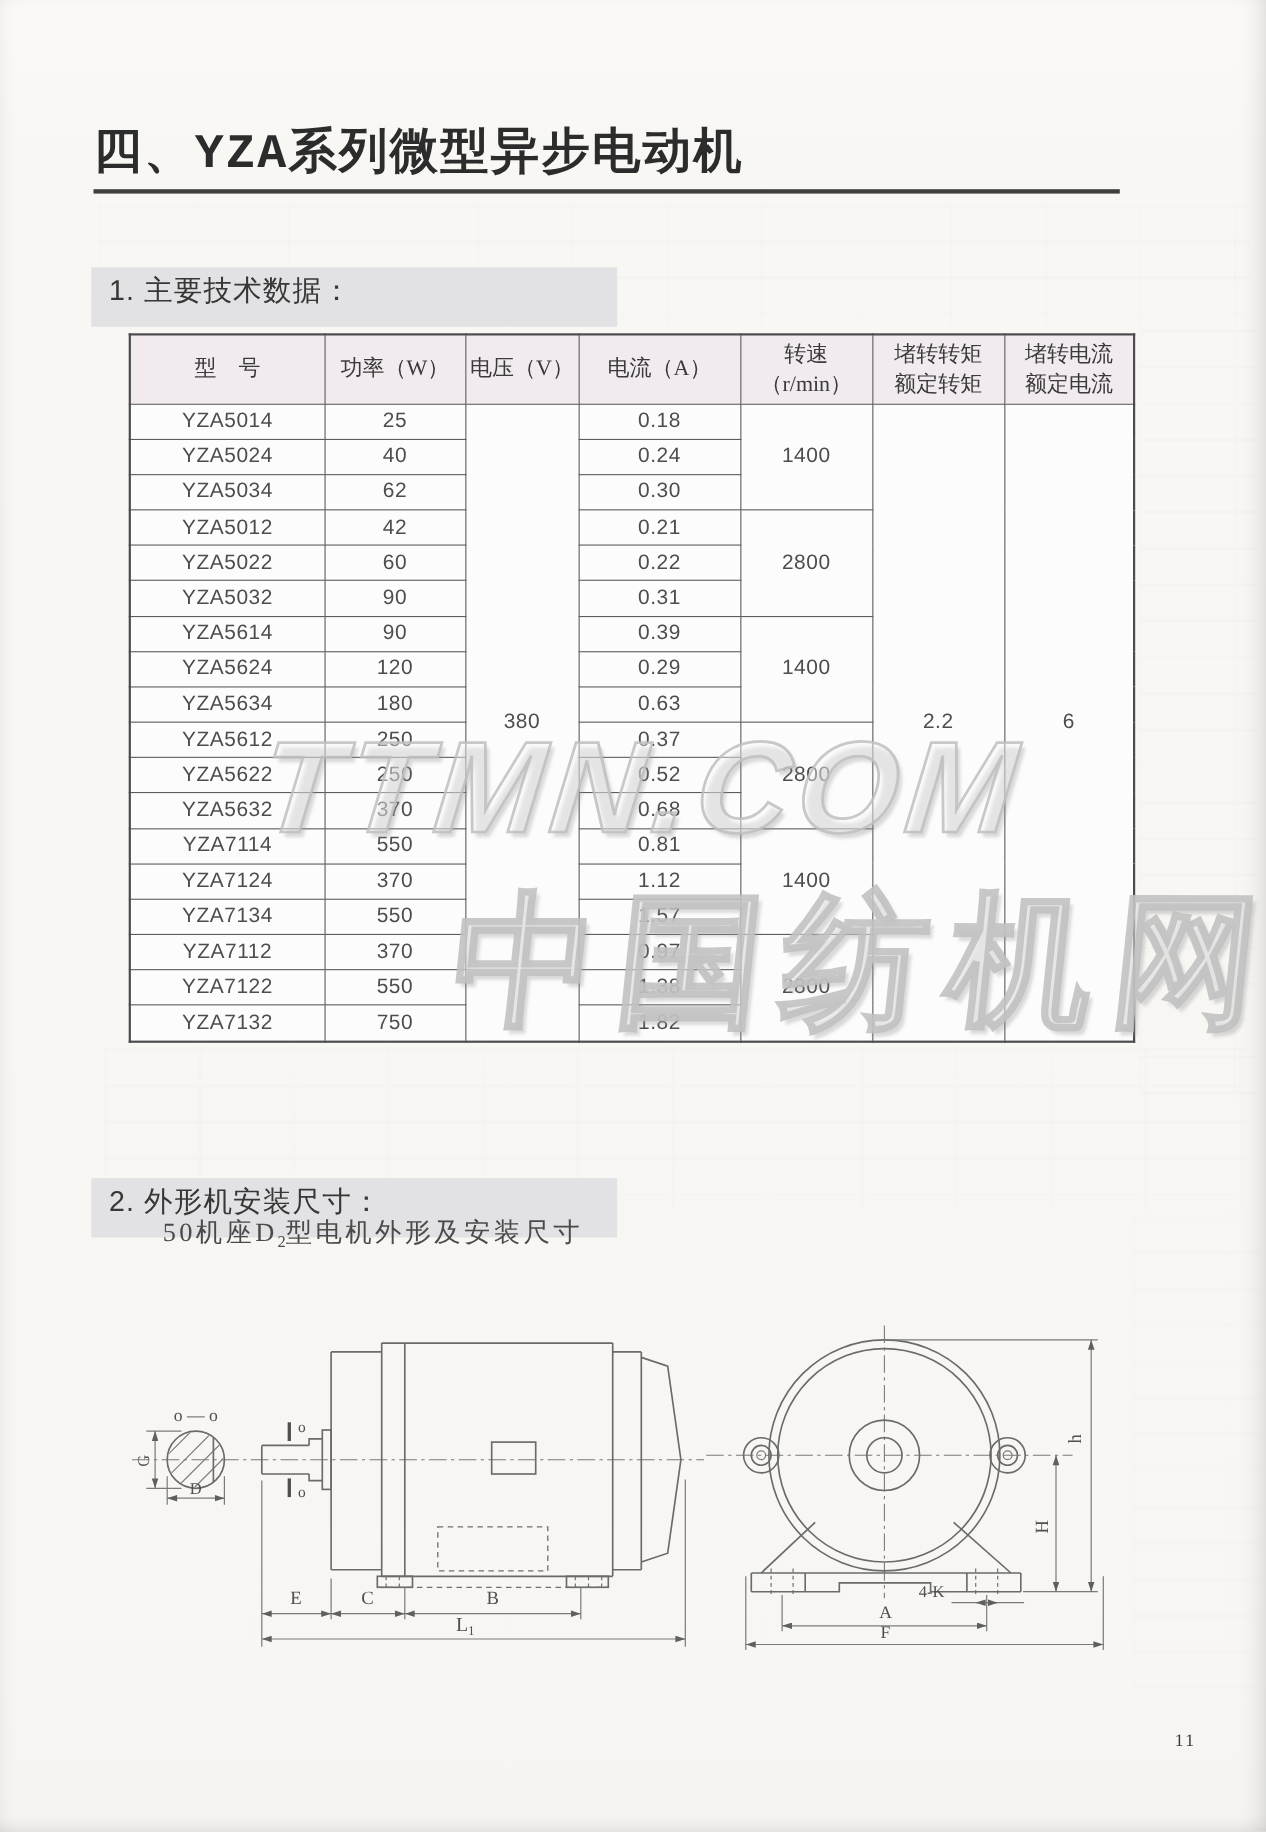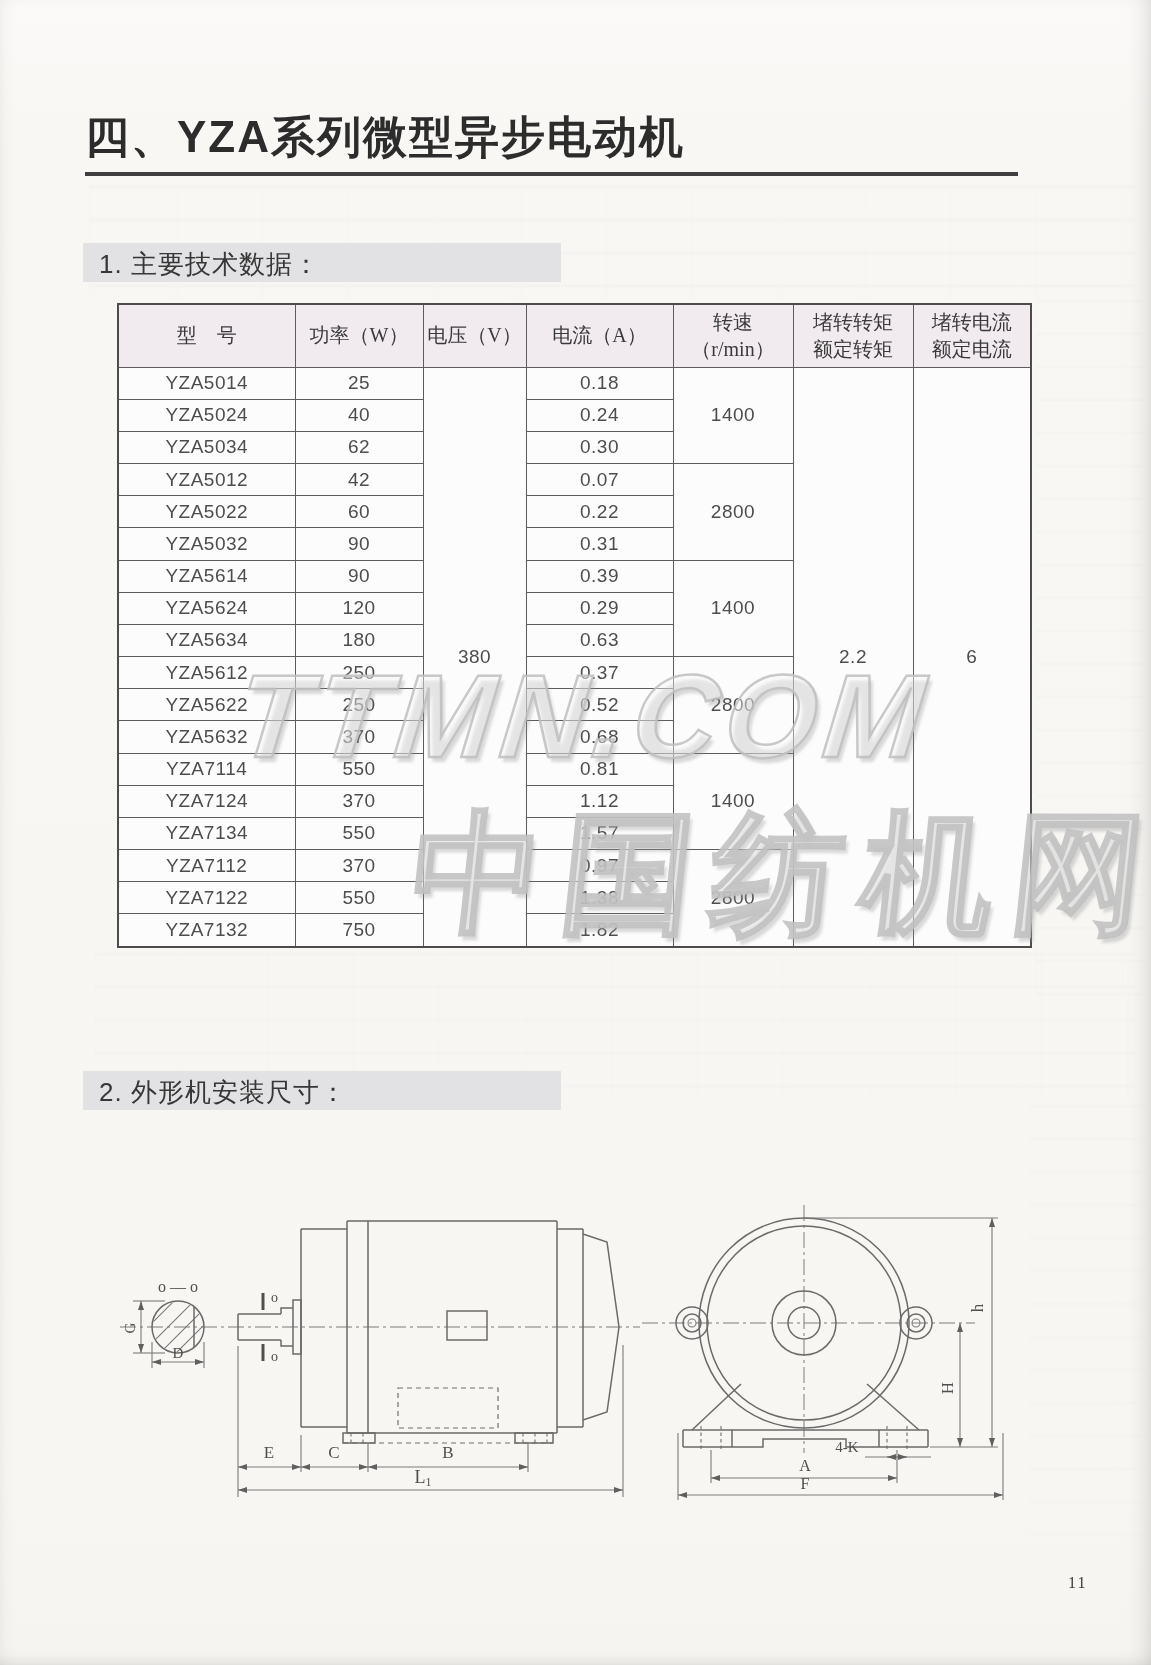--- a/index.html
+++ b/index.html
@@ -19,26 +19,26 @@
       repeating-linear-gradient(90deg, rgba(125,125,140,.05) 0 1.4px, transparent 1.4px 86px);
   }
   .g1{left:90px;top:186px;width:1046px;height:112px;}
   .g2{left:1036px;top:300px;width:108px;height:700px;opacity:.4;}
   .g3{left:95px;top:953px;width:1040px;height:148px;opacity:.45;}
   .g4{left:1030px;top:1105px;width:116px;height:430px;opacity:.3;}
   
   .title{
     position:absolute;left:85px;top:108px;margin:0;
     font-size:44px;font-weight:bold;letter-spacing:2px;color:#2c2c2c;
-    font-family:Liberation Sans, sans-serif;
+    font-family:Liberation Mono, monospace;
   }
   .title-rule{position:absolute;left:85px;top:172px;width:933px;height:3.5px;background:#3f3f3f;}
   
   .section-heading{
-    position:absolute;left:83px;width:478px;height:39px;background:#e2e1e3;
+    position:absolute;left:83px;width:478px;height:54px;background:#e2e1e3;
     font-size:26px;color:#373737;line-height:42px;padding-left:16px;box-sizing:border-box;
     letter-spacing:1px;
   }
   .s1{top:243px;}
   .s2{top:1030px;margin-top:41px;}
   
   .table-wrap{position:absolute;left:117px;top:303px;}
   table.spec{border-collapse:collapse;table-layout:fixed;width:913px;height:645px;border:2px solid #4c4c4c;background:#fdfcfd;}
   table.spec th,table.spec td{border:1.5px solid #5c5c5c;text-align:center;vertical-align:middle;padding:0;}
   table.spec th{
@@ -134,21 +134,21 @@
             <td>0.24</td>
           </tr>
           <tr>
             <td class="model">YZA5034</td>
             <td>62</td>
             <td>0.30</td>
           </tr>
           <tr>
             <td class="model">YZA5012</td>
             <td>42</td>
-            <td>0.07</td>
+            <td>0.21</td>
             <td rowspan="3">2800</td>
           </tr>
           <tr>
             <td class="model">YZA5022</td>
             <td>60</td>
             <td>0.22</td>
           </tr>
           <tr>
             <td class="model">YZA5032</td>
             <td>90</td>
@@ -220,20 +220,21 @@
           </tr>
         </tbody>
     </table>
   </div>
 
   <div class="watermark wm1">TTMN.COM</div>
   <div class="watermark wm2">中国纺机网</div>
 
   <div class="section-heading s2">2. 外形机安装尺寸：</div>
 
+  <div class="fig-caption"><span>50机座D</span><sub>2</sub><span>型电机外形及安装尺寸</span></div>
 
   <svg class="drawing" width="960" height="395" viewBox="0 0 960 395">
     <defs>
       <marker id="aE" markerWidth="10" markerHeight="8" refX="9" refY="3" orient="auto" markerUnits="userSpaceOnUse">
         <path d="M0,0L9,3L0,6Z" fill="#5f5f5f"></path>
       </marker>
       <marker id="aS" markerWidth="10" markerHeight="8" refX="0" refY="3" orient="auto" markerUnits="userSpaceOnUse">
         <path d="M9,0L0,3L9,6Z" fill="#5f5f5f"></path>
       </marker>
       <clipPath id="secClip">

